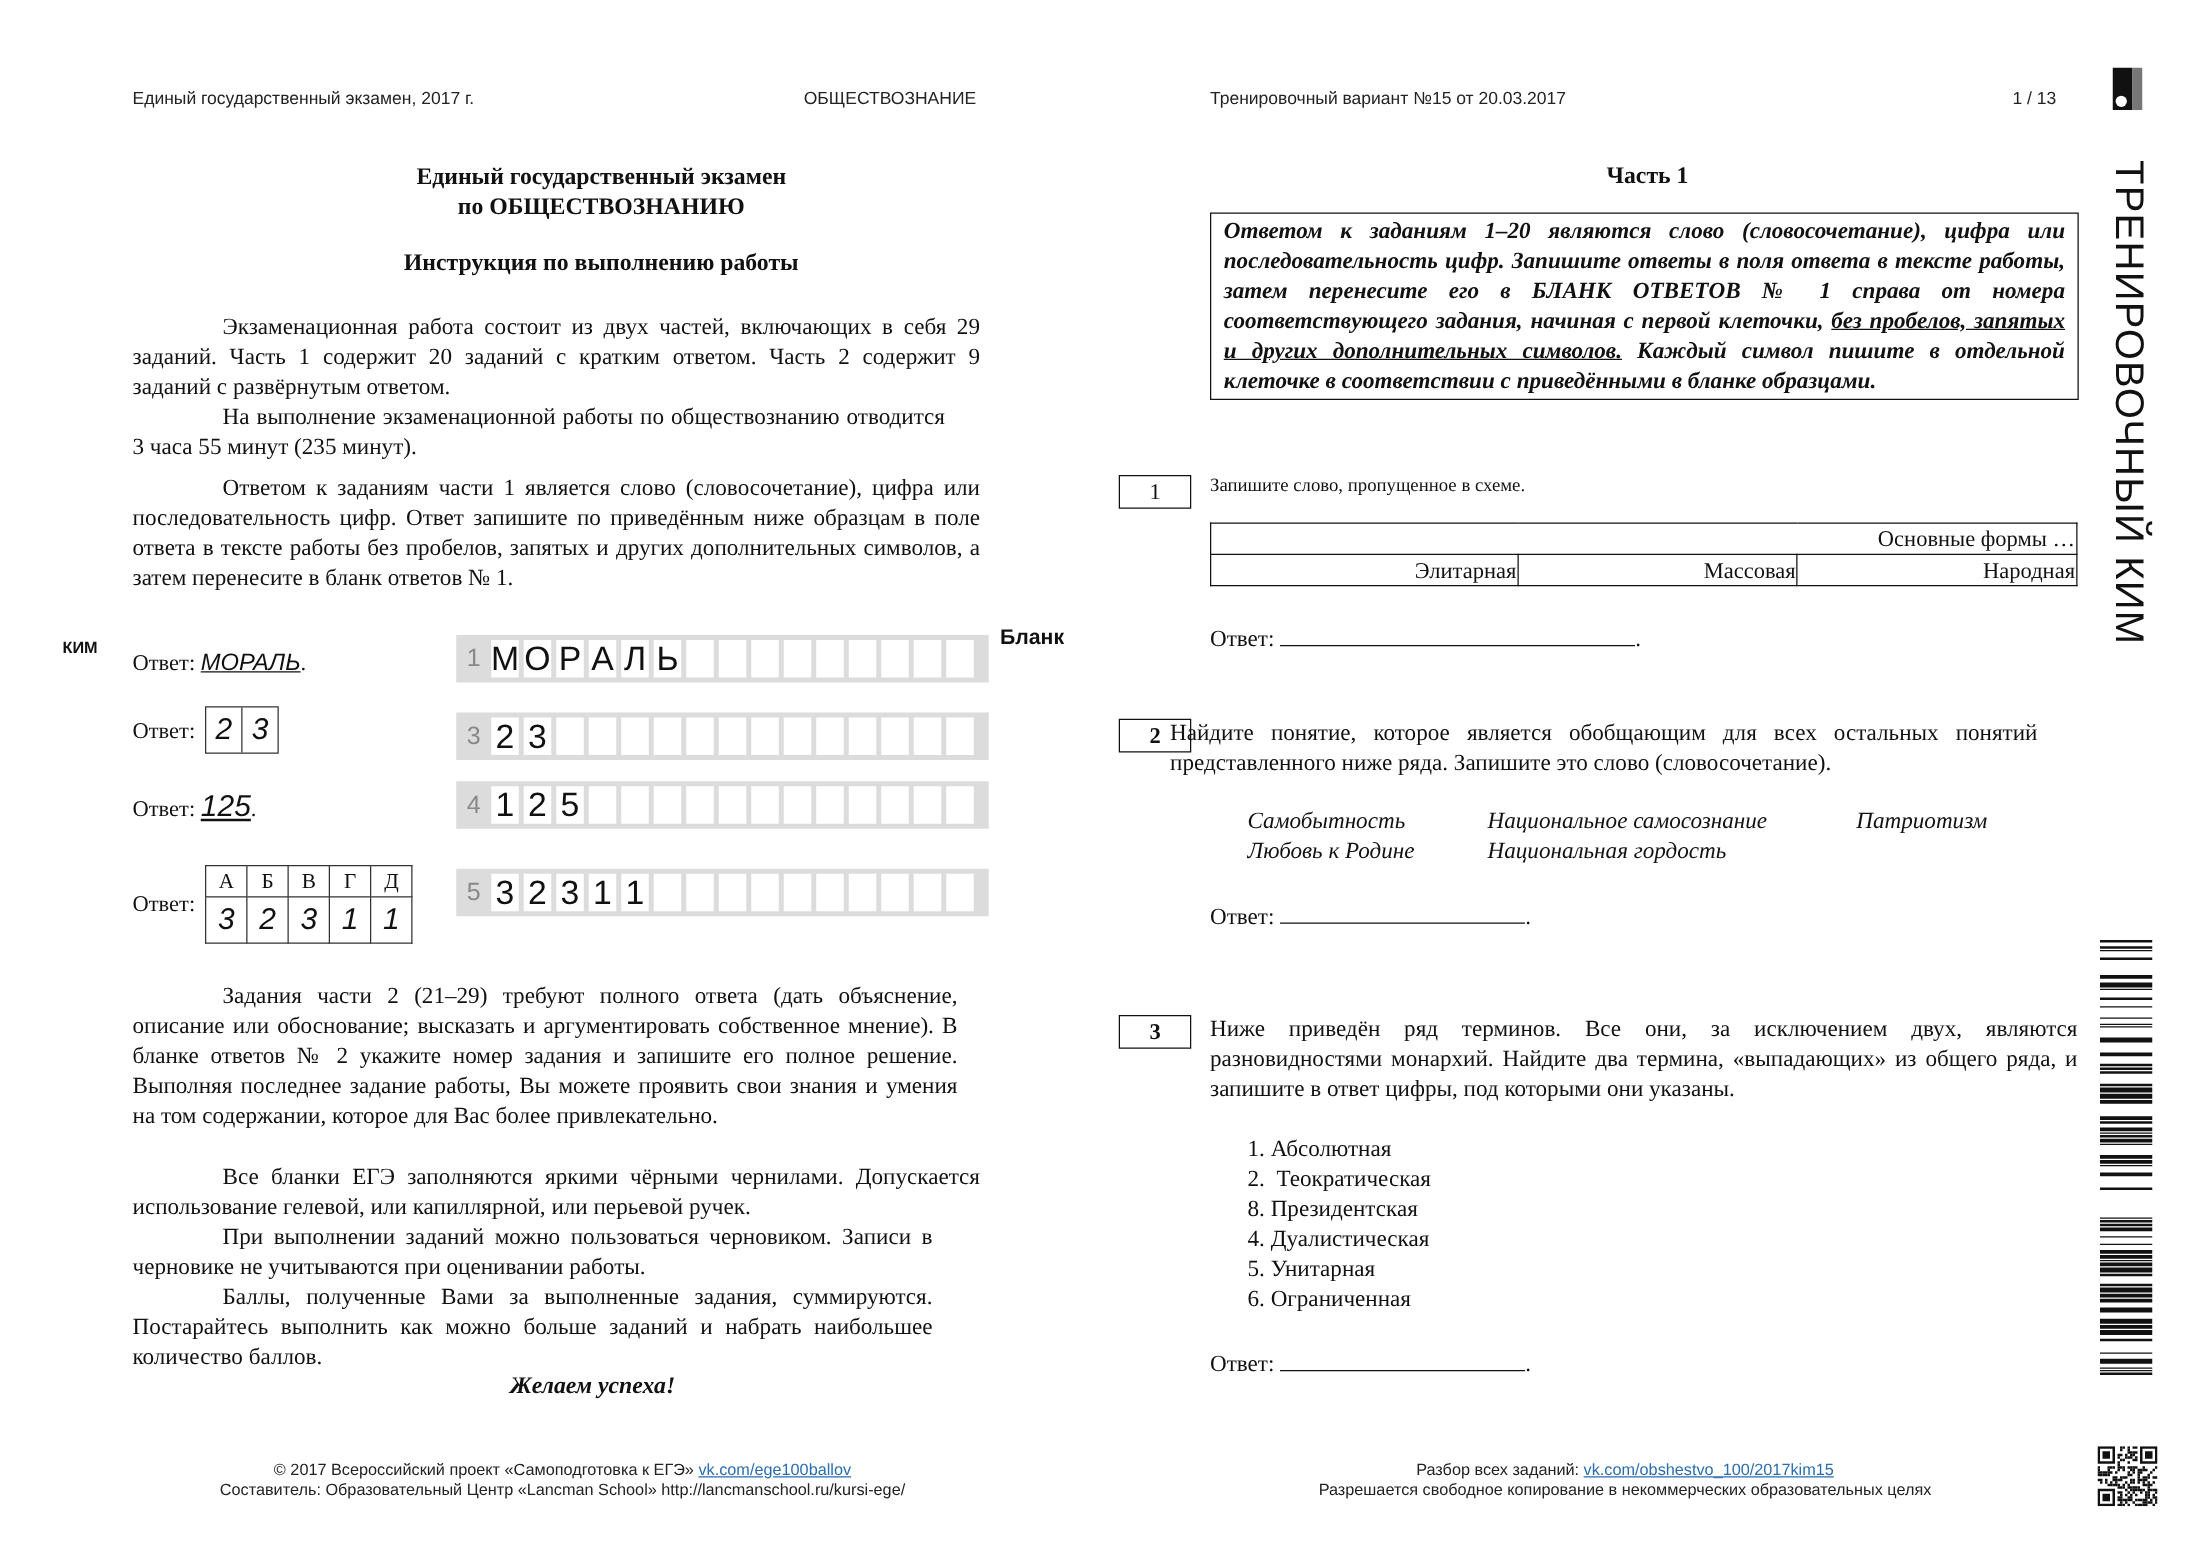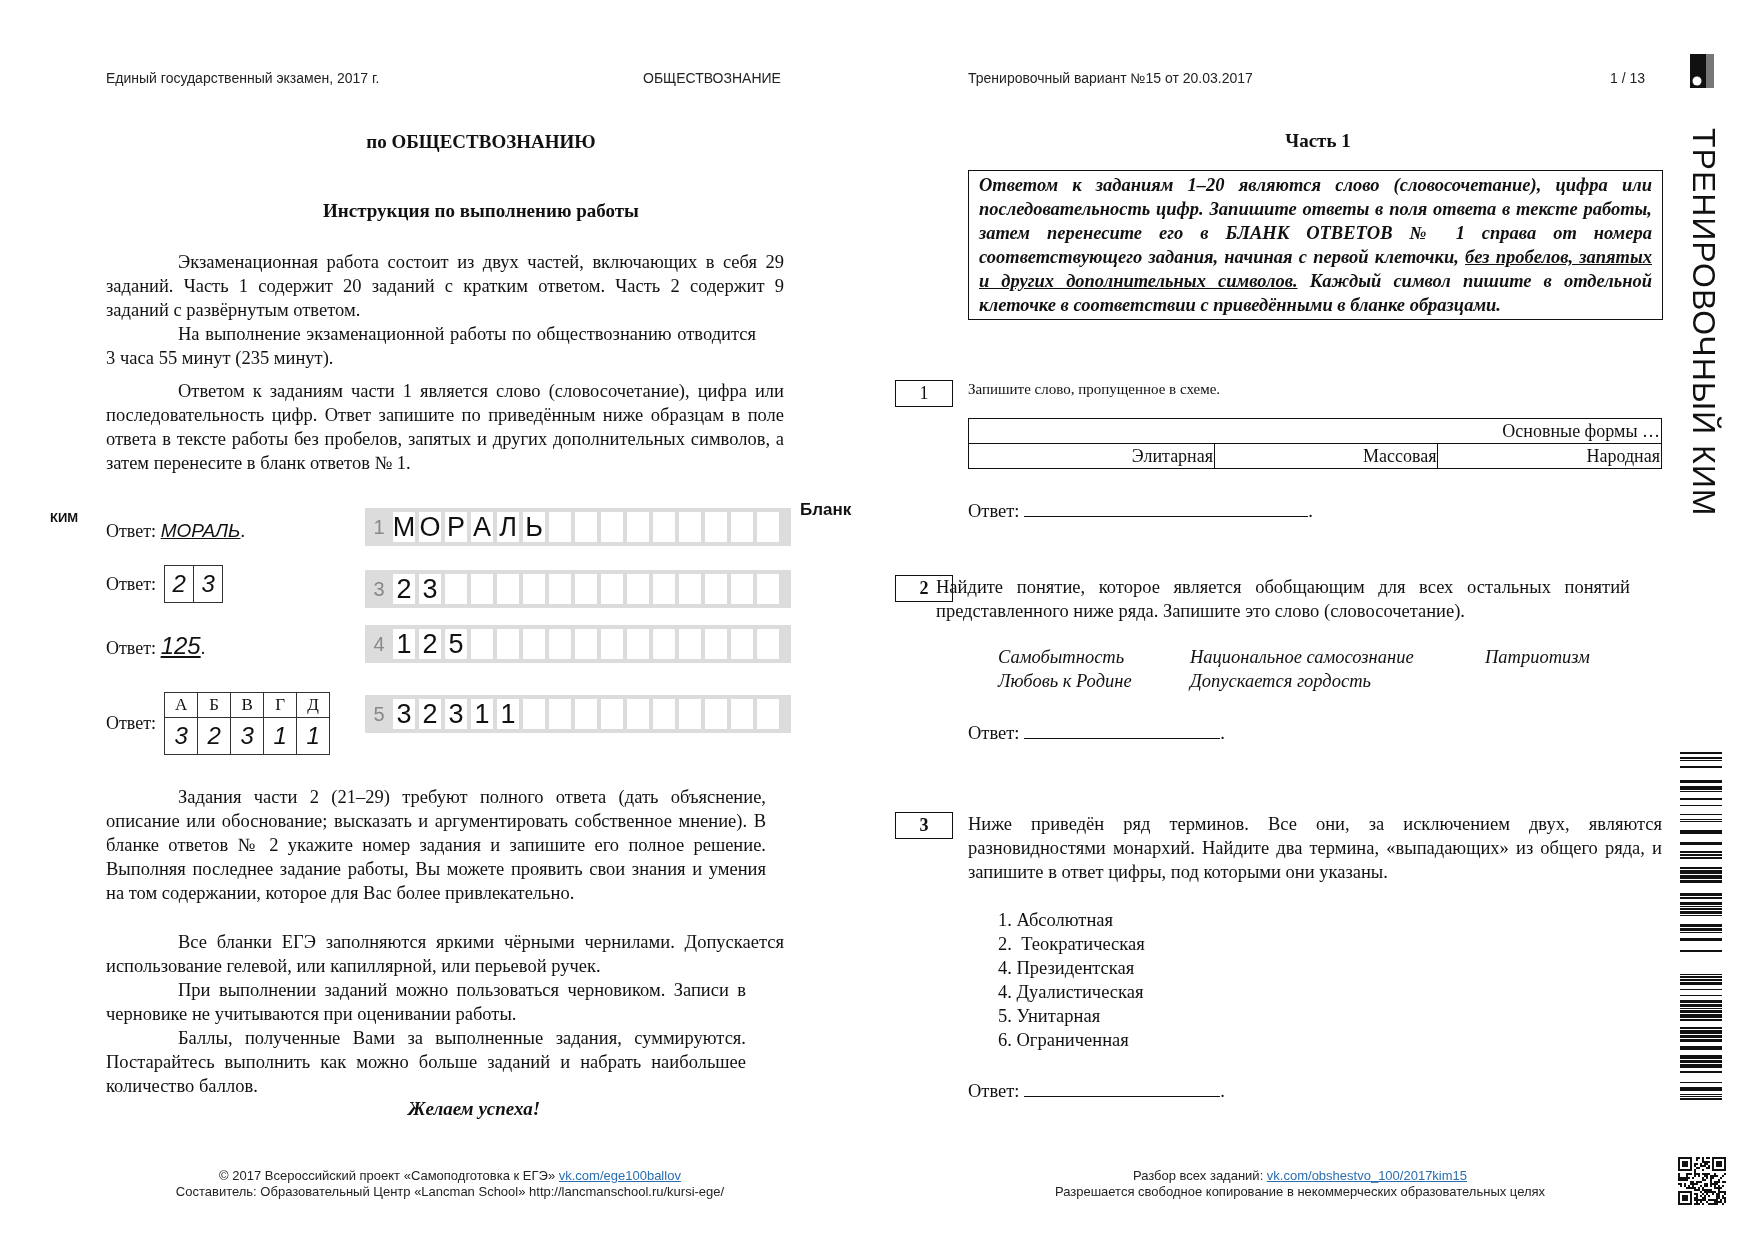--- a/index.html
+++ b/index.html
@@ -44,20 +44,21 @@
 </style>
 </head>
 <body>
 
 <div class="abs hdr" style="left:106px; top:70px;">Единый государственный экзамен, 2017 г.</div>
 <div class="abs hdr" style="left:643px; top:70px;">ОБЩЕСТВОЗНАНИЕ</div>
 <div class="abs hdr" style="left:968px; top:70px;">Тренировочный вариант №15 от 20.03.2017</div>
 <div class="abs hdr" style="left:1610px; top:70px;">1 / 13</div>
 
 <div class="abs title" style="left:106px; width:750px; top:130px; line-height:24px;">
+  <div>Единый государственный экзамен</div>
   <div>по ОБЩЕСТВОЗНАНИЮ</div>
 </div>
 <div class="abs title" style="left:106px; width:750px; top:200px;">Инструкция по выполнению работы</div>
 
 <div class="abs para indent" style="left:106px; width:678px; top:250px;">Экзаменационная работа состоит из двух частей, включающих в себя 29 заданий. Часть 1 содержит 20 заданий с кратким ответом. Часть 2 содержит 9 заданий с развёрнутым ответом.</div>
 <div class="abs para indent" style="left:106px; width:650px; top:322px;">На выполнение экзаменационной работы по обществознанию отводится 3 часа 55 минут (235 минут).</div>
 <div class="abs para indent" style="left:106px; width:678px; top:379px;">Ответом к заданиям части 1 является слово (словосочетание), цифра или последовательность цифр. Ответ запишите по приведённым ниже образцам в поле ответа в тексте работы без пробелов, запятых и других дополнительных символов, а затем перенесите в бланк ответов № 1.</div>
 
 <div class="abs sans" style="left:50px; top:510px; font-size:13px; font-weight:bold;">КИМ</div>
 <div class="abs sans" style="left:800px; top:500px; font-size:17px; font-weight:bold;">Бланк</div>
@@ -204,32 +205,32 @@
   <span>Ответ:</span>
   <span class="answer-line" style="width:284px;"></span>.
 </div>
 
 <div class="abs taskno bold" style="left:895px; top:575px;">2</div>
 <div class="abs para" style="left:936px; width:694px; top:575px;">Найдите понятие, которое является обобщающим для всех остальных понятий представленного ниже ряда. Запишите это слово (словосочетание).</div>
 <div class="abs ital" style="left:998px; top:647px; font-size:18.5px;">Самобытность</div>
 <div class="abs ital" style="left:1190px; top:647px; font-size:18.5px;">Национальное самосознание</div>
 <div class="abs ital" style="left:1485px; top:647px; font-size:18.5px;">Патриотизм</div>
 <div class="abs ital" style="left:998px; top:671px; font-size:18.5px;">Любовь к Родине</div>
-<div class="abs ital" style="left:1190px; top:671px; font-size:18.5px;">Допускается гордость</div>
+<div class="abs ital" style="left:1190px; top:671px; font-size:18.5px;">Национальная гордость</div>
 <div class="abs" style="left:968px; top:720px; font-size:18.5px;">
   <span>Ответ:</span>
   <span class="answer-line" style="width:196px;"></span>.
 </div>
 
 <div class="abs taskno bold" style="left:895px; top:812px;">3</div>
 <div class="abs para" style="left:968px; width:694px; top:812px;">Ниже приведён ряд терминов. Все они, за исключением двух, являются разновидностями монархий. Найдите два термина, «выпадающих» из общего ряда, и запишите в ответ цифры, под которыми они указаны.</div>
 <div class="abs" style="left:998px; top:908px; font-size:18.5px; line-height:24px;">
   <div>1. Абсолютная</div>
   <div style="white-space:pre;">2.  Теократическая</div>
-  <div>4. Президентская</div>
+  <div>8. Президентская</div>
   <div>4. Дуалистическая</div>
   <div>5. Унитарная</div>
   <div>6. Ограниченная</div>
 </div>
 <div class="abs" style="left:968px; top:1078px; font-size:18.5px;">
   <span>Ответ:</span>
   <span class="answer-line" style="width:196px;"></span>.
 </div>
 
 <div class="abs" style="left:1690px; top:54px; width:24px; height:34px;">

